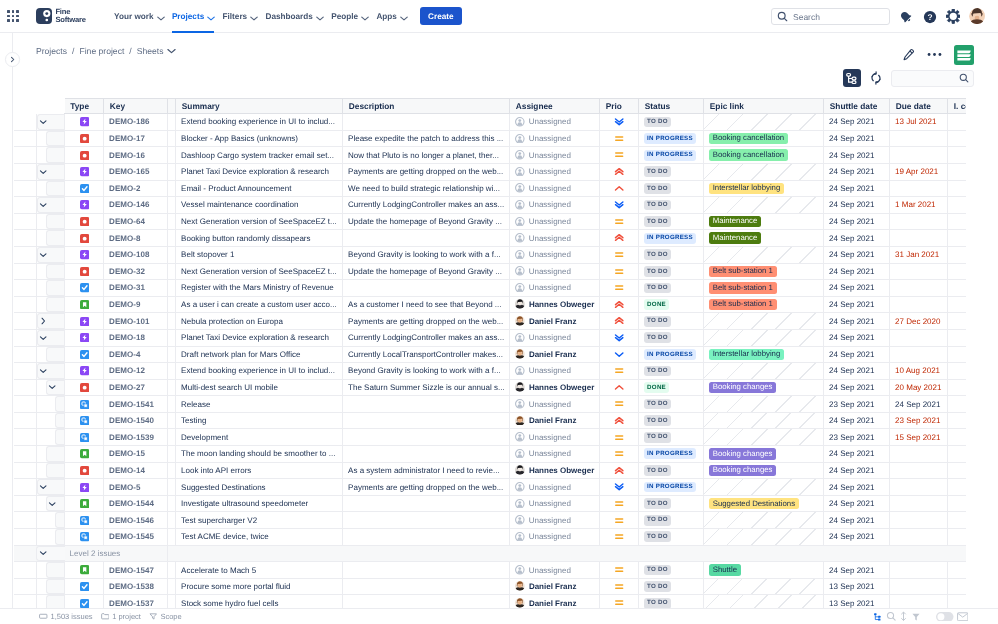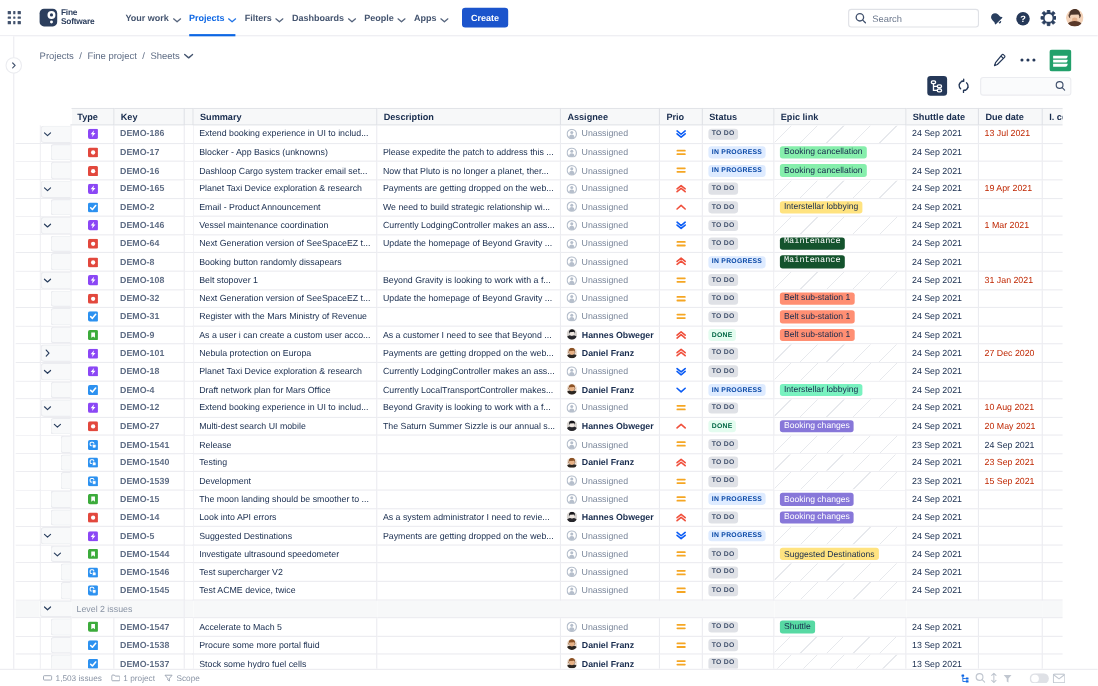--- a/index.html
+++ b/index.html
@@ -74,21 +74,21 @@
   .assignee.named .nm{color:#172b4d;font-weight:700;}
   .lozenge{display:inline-block;font-size:6.2px;font-weight:700;letter-spacing:.25px;border-radius:3px;
            padding:1.6px 3px 2.2px;line-height:7px;vertical-align:middle;}
   .lz-todo{background:#dfe1e6;color:#42526e;}
   .lz-prog{background:#deebff;color:#0747a6;}
   .lz-done{background:#e3fcef;color:#006644;}
   .epic{display:inline-block;font-size:7.8px;border-radius:2.5px;padding:0.6px 3.6px 1.4px;line-height:9.4px;
         vertical-align:middle;font-weight:400;}
   .ep-cyan{background:#86efac;color:#172b4d;}
   .ep-yellow{background:#ffe380;color:#172b4d;}
-  .ep-navy{background:#14532d;color:#fff;font-family:Liberation Mono, monospace;}
+  .ep-navy{background:#4d7c0f;color:#fff;}
   .ep-salmon{background:#ff8f73;color:#172b4d;}
   .ep-green{background:#79f2c0;color:#172b4d;}
   .ep-purple{background:#8777d9;color:#fff;}
   .ep-mint{background:#57d9a3;color:#172b4d;}
   .date.red{color:#bf2600;}
   .expcell{background:#fff;border:none;text-align:center;vertical-align:middle;padding:0;position:relative;}
   .chev{cursor:pointer;display:inline-flex;}
   .expwrap{position:absolute;left:0;top:0;right:0;bottom:0;}
   .expbox{position:absolute;top:0;bottom:0;right:-1px;background:#f8f9fa;
           border:1px solid #ebecf0;border-right:none;border-radius:3px 0 0 3px;}

